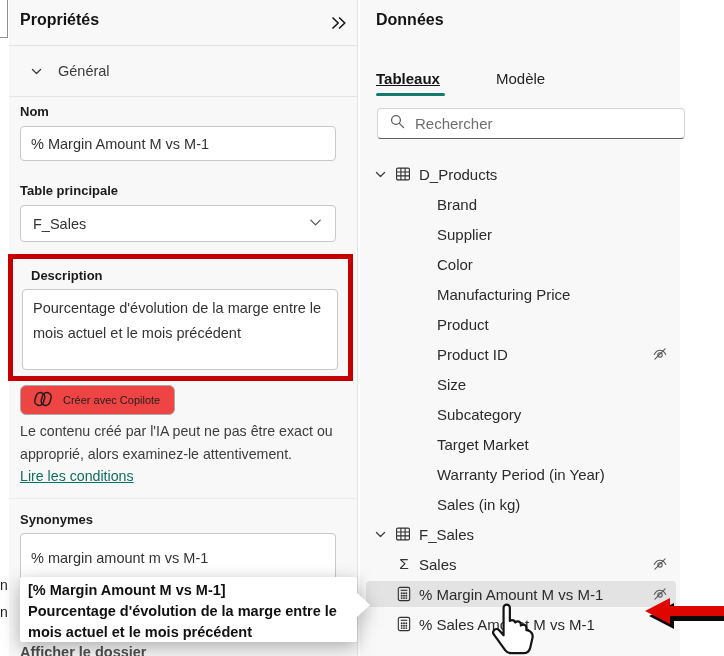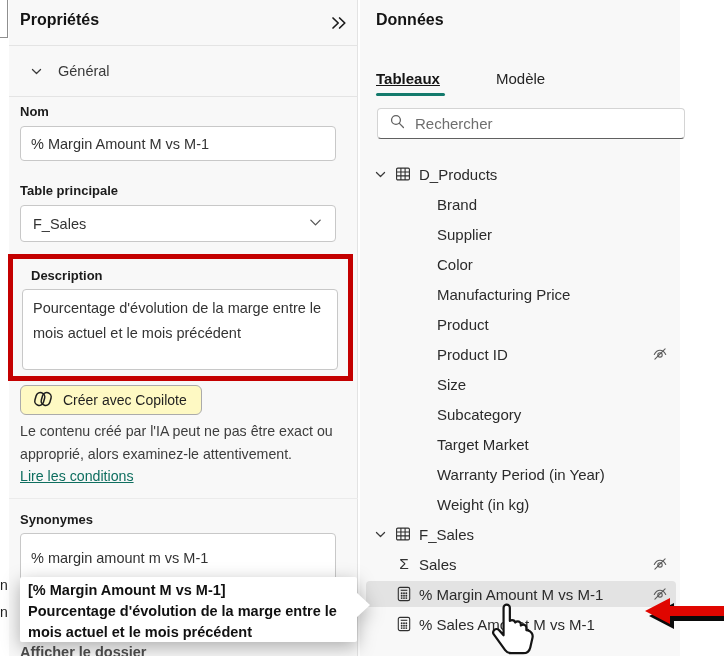--- a/index.html
+++ b/index.html
@@ -35,22 +35,22 @@
   .table-select { left:11px; top:205px; width:316px; height:37px; display:flex;
     align-items:center; padding:0 12px; cursor:pointer; }
   .table-select .sel-text { flex:1; }
   .desc-area { left:13px; top:289px; width:316px; height:81px; padding:6px 10px;
     line-height:25px; resize:none; overflow:hidden; }
 
   .red-box { left:8px; top:254px; width:345px; height:127px; border:5px solid #c40000;
     z-index:10; pointer-events:none; }
 
   .copilot-btn { left:11px; top:385px; height:30px; display:flex; align-items:center;
-    gap:9px; padding:0 14px 0 11px; background:#fef9c3; border:1px solid #ababab;
-    border-radius:6px; cursor:pointer; font-size:14px; color:#1f1f1f; }
+    gap:9px; padding:0 14px 0 11px; background:#ef4444; border:1px solid #ababab;
+    border-radius:6px; cursor:pointer; font-size:11px; color:#1f1f1f; }
   .disclaimer { left:11px; top:420px; width:330px; font-size:14.2px; color:#3d3d3d;
     line-height:22.5px; }
   .terms-link { color:#0e6e5f; text-decoration:underline; cursor:pointer; }
   .syn-input { left:11px; top:533px; width:316px; height:50px; }
   .footer-partial { left:11px; top:644px; font-size:14.5px; font-weight:600; color:#4f4f4f; }
 
   
   .tooltip { left:20px; top:577px; width:337px; height:65px; z-index:40;
     filter: drop-shadow(0 5px 9px rgba(0,0,0,.30)); }
   .tooltip-box { position:absolute; inset:0; background:#fff; border-radius:2px;
@@ -231,21 +231,21 @@
       <div class="trow t-field">
         <span class="tlabel">Subcategory</span>
       </div>
       <div class="trow t-field">
         <span class="tlabel">Target Market</span>
       </div>
       <div class="trow t-field">
         <span class="tlabel">Warranty Period (in Year)</span>
       </div>
       <div class="trow t-field">
-        <span class="tlabel">Weight (in kg)</span>
+        <span class="tlabel">Sales (in kg)</span>
       </div>
       <div class="trow t-table">
         <span>
           <svg class="ic12" viewBox="0 0 16 16">
             <path d="M3 5.5 8 10.5 13 5.5" fill="none" stroke="#3a3a3a" stroke-width="1.5" stroke-linecap="round" stroke-linejoin="round"></path>
           </svg>
         </span>
         <span>
           <svg class="ic16" viewBox="0 0 16 16">
             <g fill="none" stroke="#2f2f2f" stroke-width="1.1">

